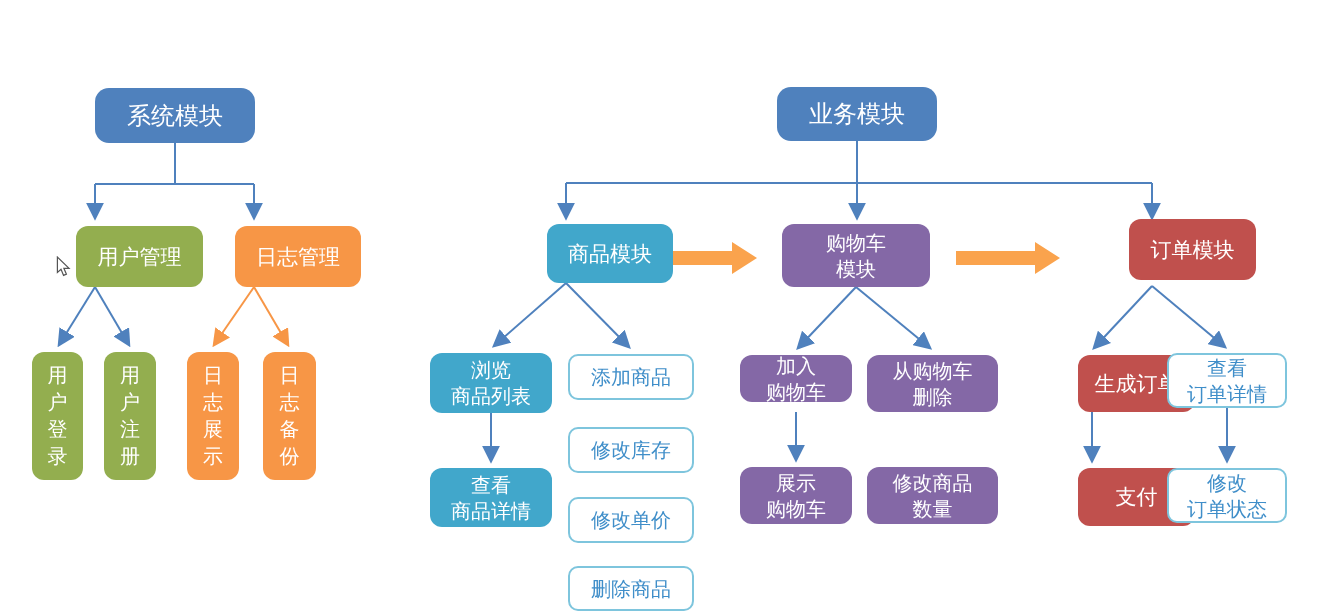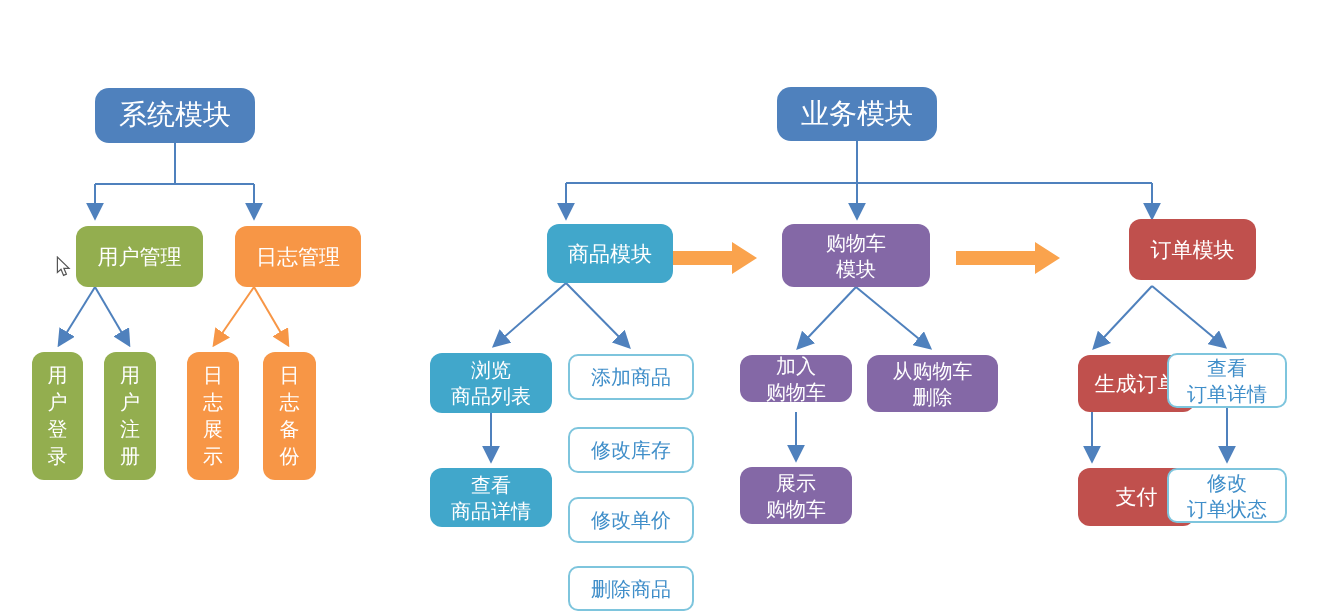--- a/index.html
+++ b/index.html
@@ -27,21 +27,21 @@
     text-align:center;color:var(--box_text);white-space:pre-line;box-sizing:border-box;
     border-radius:12px;line-height:1.3;
   }
   .f-blue{background:var(--blue);border-radius:14px;}
   .f-green{background:var(--green);}
   .f-orange{background:var(--orange);}
   .f-teal{background:var(--teal);}
   .f-purple{background:var(--purple);}
   .f-red{background:var(--red);}
   .outline{background:#ffffff;border:2px solid var(--outline_border);color:var(--outline_text);border-radius:10px;font-family:Liberation Serif, serif;}
-  .fs24{font-size:28px;}
+  .fs24{font-size:24px;}
   .fs21{font-size:21px;margin-left:44px;}
   .fs20{font-size:20px;}
   .vnode{word-break:break-all;padding:0 14px;line-height:27px;font-size:20px;}
   .cb{stroke:var(--connector_blue);stroke-width:2;fill:none;}
   .co{stroke:var(--connector_orange);stroke-width:2;fill:none;}
   .mb{fill:var(--connector_blue);}
   .mo{fill:var(--connector_orange);}
   .fa{fill:var(--flow_arrow);}
   .cursor-svg{position:absolute;left:56px;top:256px;pointer-events:none;}
 </style>
@@ -118,20 +118,22 @@
   <div class="node outline fs20" style="left:568px;top:427px;width:126px;height:46px">修改库存</div>
   <div class="node outline fs20" style="left:568px;top:497px;width:126px;height:46px">修改单价</div>
   <div class="node outline fs20" style="left:568px;top:566px;width:126px;height:45px">删除商品</div>
 
   <div class="node f-purple fs20" style="left:740px;top:355px;width:112px;height:47px">加入
 购物车</div>
   <div class="node f-purple fs20" style="left:867px;top:355px;width:131px;height:57px">从购物车
 删除</div>
   <div class="node f-purple fs20" style="left:740px;top:467px;width:112px;height:57px">展示
 购物车</div>
+  <div class="node f-purple fs20" style="left:867px;top:467px;width:131px;height:57px">修改商品
+数量</div>
 
   <div class="node f-red fs21" style="left:1034px;top:355px;width:117px;height:57px">生成订单</div>
   <div class="node outline fs20" style="left:1167px;top:353px;width:120px;height:55px">查看
 订单详情</div>
   <div class="node f-red fs21" style="left:1034px;top:468px;width:117px;height:58px">支付</div>
   <div class="node outline fs20" style="left:1167px;top:468px;width:120px;height:55px">修改
 订单状态</div>
 
   <svg class="cursor-svg" width="16" height="22" viewBox="0 0 14 20">
     <path d="M1,1 L1,15 L4.3,12 L6.6,17.6 L9.2,16.5 L6.9,11.2 L11.6,11.2 Z" fill="#ffffff" stroke="#555555" stroke-width="1.1"></path>

